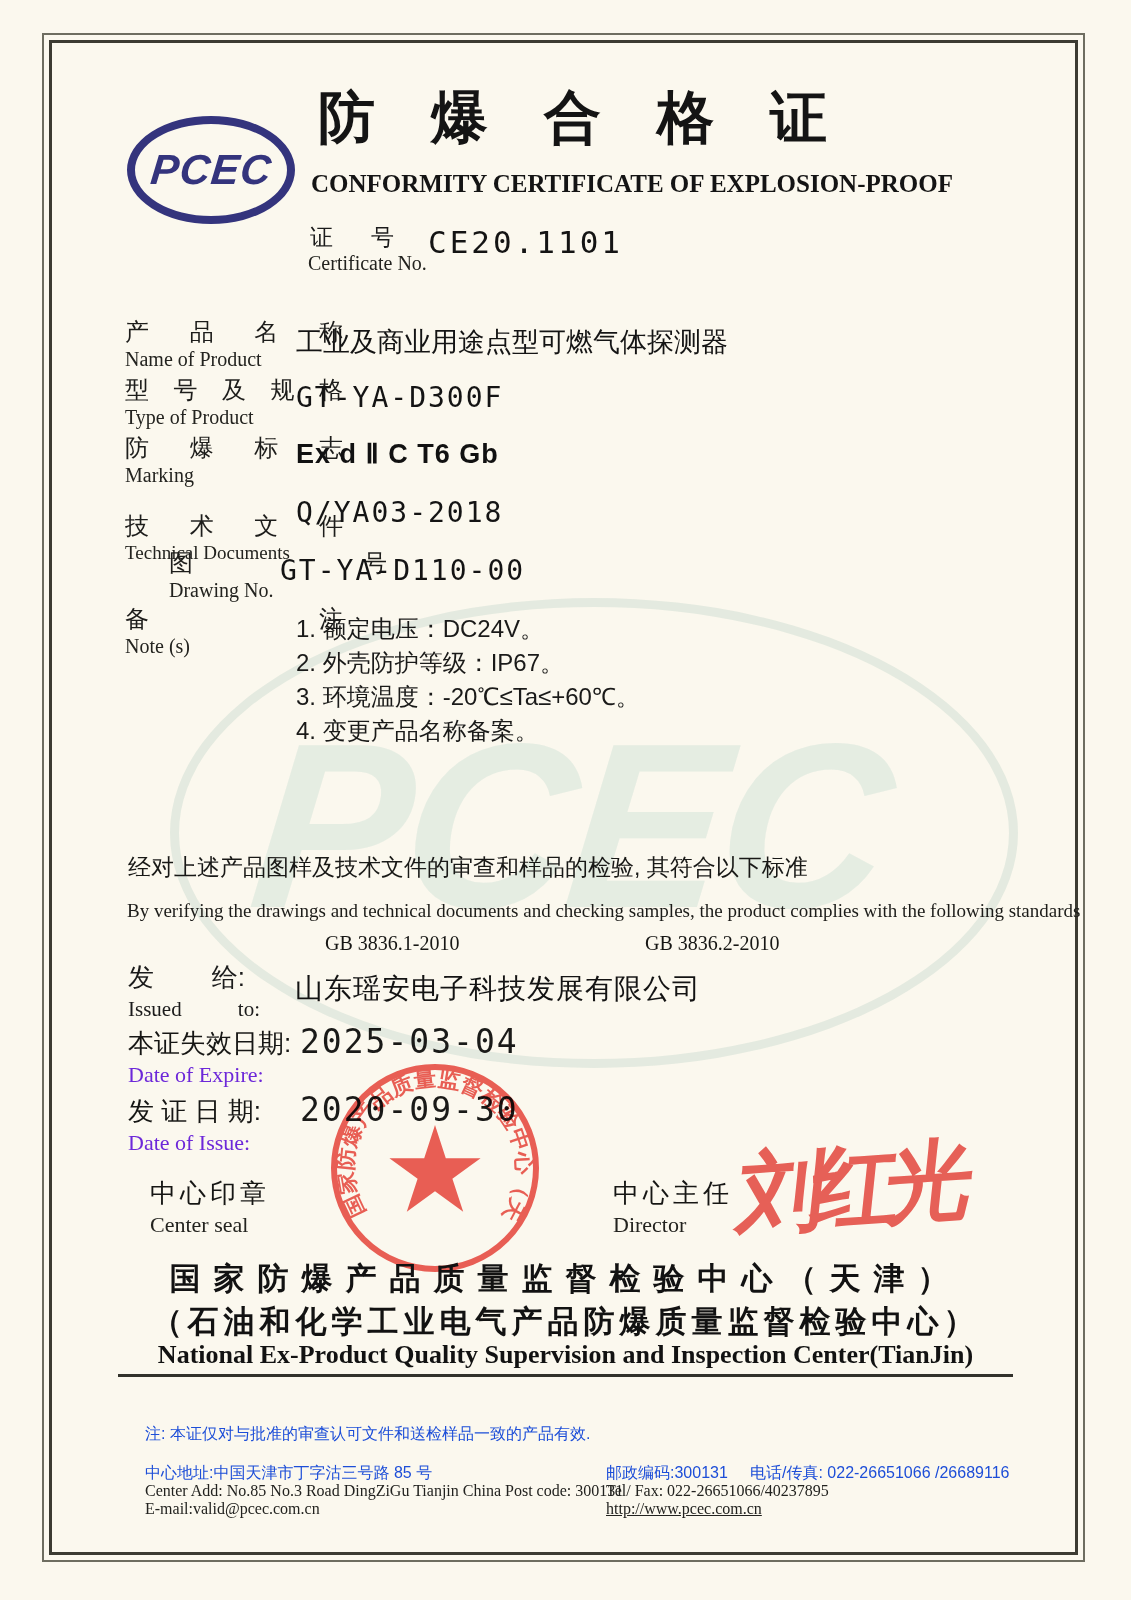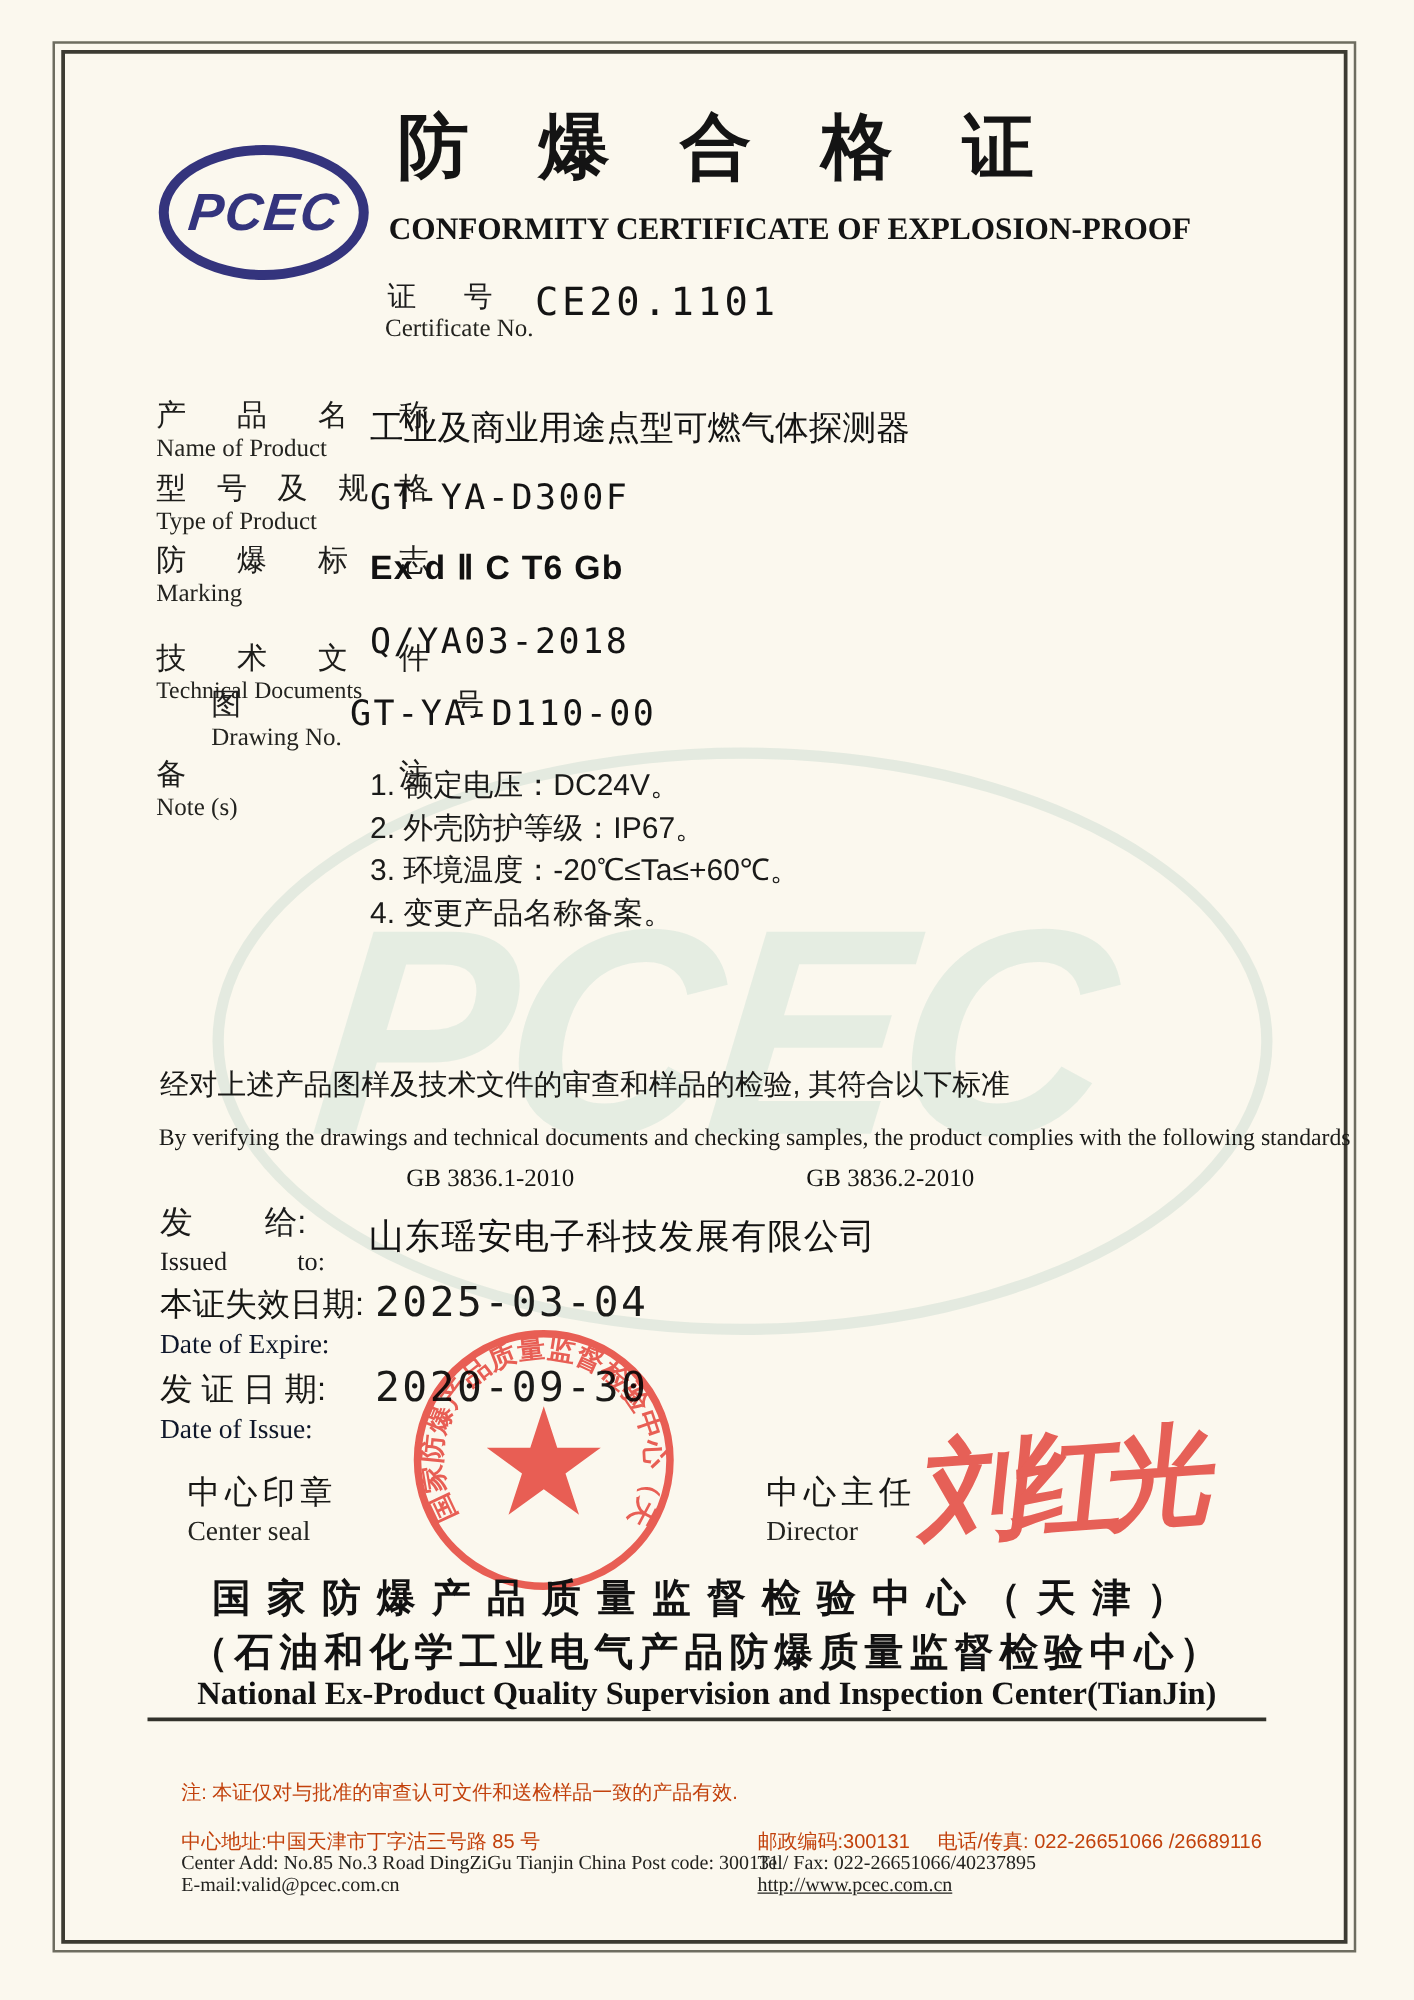--- a/index.html
+++ b/index.html
@@ -37,35 +37,35 @@
   .wm-text{left:255px;top:690px;font-size:235px;font-weight:bold;font-style:italic;color:rgba(212,227,217,0.55);
            letter-spacing:-6px;transform:skewX(-6deg);}
   
   .stmt-cn{left:128px;top:852px;font-size:23px;color:#18181б;color:#181816;}
   .stmt-en{left:127px;top:900px;font-size:19px;color:#1c1c19;}
   .gb{font-size:20px;color:#161614;}
   
   .issue-cn{left:128px;top:960px;font-size:26px;}
   .company{left:295px;top:970px;font-size:28px;letter-spacing:1px;color:#131313;}
   .dlabel{font-size:26px;color:#161614;}
-  .dlabel-en{font-size:22px;color:#0f172a;}
+  .dlabel-en{font-size:22px;color:#6d28d9;}
   .dval{font-size:33px;letter-spacing:2px;color:#1a1a18;}
   
   .seal-label{font-size:26px;color:#161614;}
   .seal-label-en{font-size:22px;color:#23231f;}
   .seal-svg{left:325px;top:1058px;opacity:0.9;mix-blend-mode:multiply;}
   .signature{left:738px;top:1128px;font-size:88px;font-weight:bold;color:#e5544b;letter-spacing:-14px;
              transform:rotate(-4deg) skewX(-10deg);opacity:0.92;white-space:nowrap;}
   
   .org1{left:0;right:0;top:1258px;text-align:center;font-size:31px;font-weight:bold;letter-spacing:13px;color:#121212;}
   .org2{left:0;right:0;top:1301px;text-align:center;font-size:31px;font-weight:bold;letter-spacing:5px;color:#121212;}
   .org3{left:0;right:0;top:1340px;text-align:center;font-size:26px;font-weight:bold;color:#121212;}
   .org-underline{left:118px;right:118px;top:1374px;border-top:3px solid #32322b;}
   
-  .foot-cn{font-size:16px;color:#c2410c;}
+  .foot-cn{font-size:16px;color:#1d4ed8;}
   .foot-en{font-size:16px;color:#22221f;}
   .website{text-decoration:underline;}
 </style>
 </head>
 <body>
 
 <div class="page">
 
   <div class="abs wm-oval"></div>
   <div class="abs wm-text">PCEC</div>

